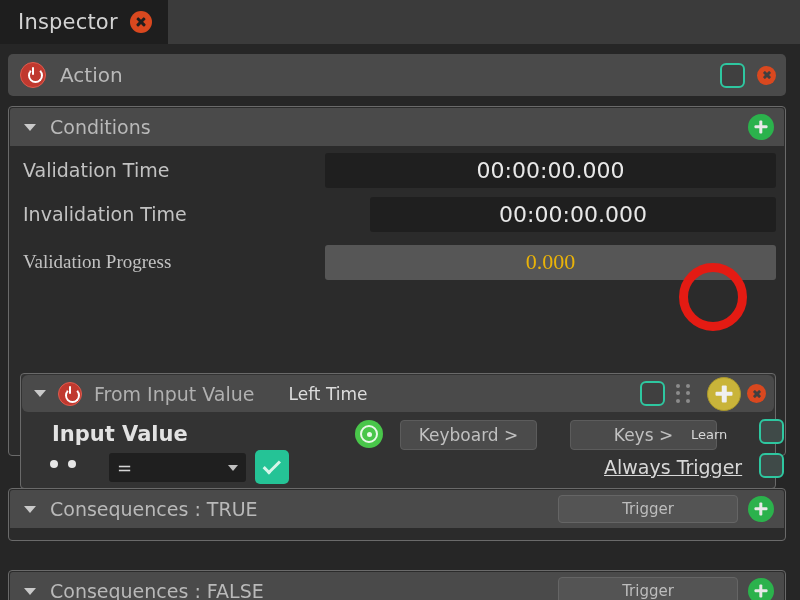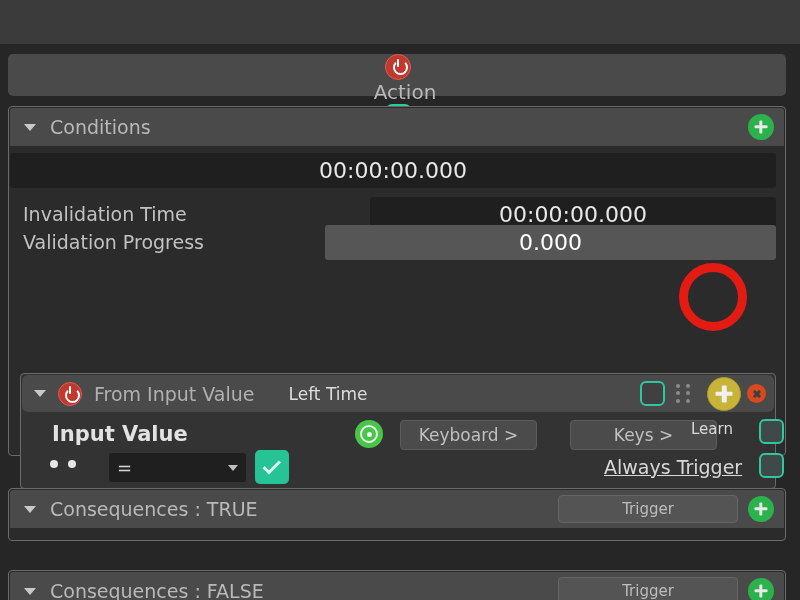--- a/index.html
+++ b/index.html
@@ -33,21 +33,21 @@
   .icon-x-circle.sm { width: 19px; height: 19px; }
   .icon-x-circle.sm::before, .icon-x-circle.sm::after { width: 9px; height: 3px; background: #3f3f3f; }
 
   
   .panel { position: absolute; left: 0; top: 44px; width: 800px; height: 556px; background: #262626; }
 
   
   .action-bar {
     position: absolute; left: 8px; top: 10px; width: 778px; height: 42px;
     background: #4a4a4a; border-radius: 5px;
-    display: flex; align-items: center; padding: 0 10px 0 12px; flex-direction: column;
+    display: flex; align-items: center; padding: 0 10px 0 12px;
   }
   .power-icon {
     width: 24px; height: 24px; border-radius: 50%;
     background: #c0392f; border: 1.5px solid #e05b4e;
     position: relative; flex: 0 0 auto;
   }
   .power-icon::before {
     content: ""; position: absolute; left: 50%; top: 5px;
     width: 11px; height: 11px; margin-left: -5.5px;
     border: 2px solid #fff; border-radius: 50%;
@@ -96,21 +96,21 @@
   .cond-body { position: absolute; left: 1px; top: 39px; right: 1px; bottom: 1px; }
 
   .row { position: absolute; left: 0; width: 100%; height: 40px; display: flex; align-items: center; }
   .row-label { color: #c2c2c2; font-size: 19px; padding-left: 13px; width: 315px; }
   .row-field {
     flex: 1; margin-right: 8px; height: 35px; border-radius: 3px;
     display: flex; align-items: center; justify-content: center;
     color: #e8e8e8; font-size: 22px;
   }
   .field-dark { background: #1f1f1f; }
-  .field-gray { background: #565656; color: #ffffff; }
+  .field-gray { background: #565656; color: #eab308; }
 
   
   #fiv-card { left: 10px; top: 227px; width: 756px; height: 116px; background: #333; }
   .fiv-head {
     position: absolute; left: 1px; top: 1px; right: 1px; height: 37px;
     background: #4a4a4a; display: flex; align-items: center; padding: 0 8px 0 12px; border-radius: 6px;
   }
   .fiv-title { color: #b0b0b0; font-size: 19px; margin-left: 12px; }
   .fiv-sub { color: #dcdcdc; font-size: 17px; margin-left: 34px; flex: 1; }
   .drag-dots { width: 16px; height: 20px; display: grid;
@@ -137,21 +137,21 @@
   .rec-icon .ring { width: 18px; height: 18px; border-radius: 50%; border: 2.5px solid #e9f7e9;
     display: flex; align-items: center; justify-content: center; }
   .rec-icon .dot { width: 5px; height: 5px; border-radius: 50%; background: #eafaea; }
 
   .gbtn {
     position: absolute; height: 30px; background: #4b4b4b; border: 1px solid #5c5c5c; border-radius: 4px;
     color: #c0c0c0; font-size: 17px; display: flex; align-items: center; justify-content: center;
   }
   #btn-keyboard { left: 378px; top: 8px; width: 137px; }
   #btn-keys     { left: 548px; top: 8px; width: 147px; }
-  .learn-label { position: absolute; left: 669px; top: 8px; color: #d8d8d8; font-size: 15px; }
+  .learn-label { position: absolute; left: 669px; top: 15px; color: #d8d8d8; font-size: 13px; }
   #cb-learn { position: absolute; left: 737px; top: 7px; }
   .always-label { position: absolute; left: 582px; top: 44px; color: #d8d8d8; font-size: 19px; text-decoration: underline; }
   #cb-always { position: absolute; left: 737px; top: 41px; }
 
   .toggle-stack { position: absolute; left: 41px; top: 44px; width: 38px; }
   .tog { width: 38px; height: 15px; border-radius: 8px; background: #7b7b7b; position: relative; margin-bottom: 3px; }
   .tog i { position: absolute; top: 3.5px; width: 8px; height: 8px; border-radius: 50%; background: #e6e6e6; }
   .tog.left i { left: 5px; }
   .tog.right i { right: 5px; }
 
@@ -181,49 +181,56 @@
   #annotation-ring {
     position: absolute; left: 679px; top: 263px; width: 68px; height: 68px;
     border: 9px solid #e41b13; border-radius: 50%; pointer-events: none;
   }
 </style>
 </head>
 <body>
 
 <div id="app">
 
+  <div class="tabbar">
+    <div class="tab">
+      <span class="tab-title">Inspector</span>
+      <span class="icon-x-circle"></span>
+    </div>
+  </div>
 
   <div class="panel">
 
     <div class="action-bar">
       <span class="power-icon lg"></span>
       <span class="action-label">Action</span>
       <span class="cb-teal dim"></span>
       <span class="icon-x-circle sm" style="margin-left:12px;"></span>
     </div>
 
     <div class="card" id="conditions-card">
       <div class="card-head">
         <span class="chev"></span>
         <span class="card-title">Conditions</span>
         <span class="plus-green"></span>
       </div>
 
       <div class="cond-body">
 
         <div class="row" style="top:4px;">
+          <span class="row-label">Validation Time</span>
           <span class="row-field field-dark">00:00:00.000</span>
         </div>
 
         <div class="row" style="top:48px;gap:45px;">
           <span class="row-label">Invalidation Time</span>
           <span class="row-field field-dark">00:00:00.000</span>
         </div>
 
-        <div class="row" style="top:76px;">
+        <div class="row" style="top:96px;font-family:Liberation Serif, serif;">
           <span class="row-label">Validation Progress</span>
           <span class="row-field field-gray">0.000</span>
         </div>
 
         <div class="card" id="fiv-card">
           <div class="fiv-head">
             <span class="chev" style="margin-right:0"></span>
             <span class="power-icon" style="margin-left:12px;"></span>
             <span class="fiv-title">From Input Value</span>
             <span class="fiv-sub">Left Time</span>

